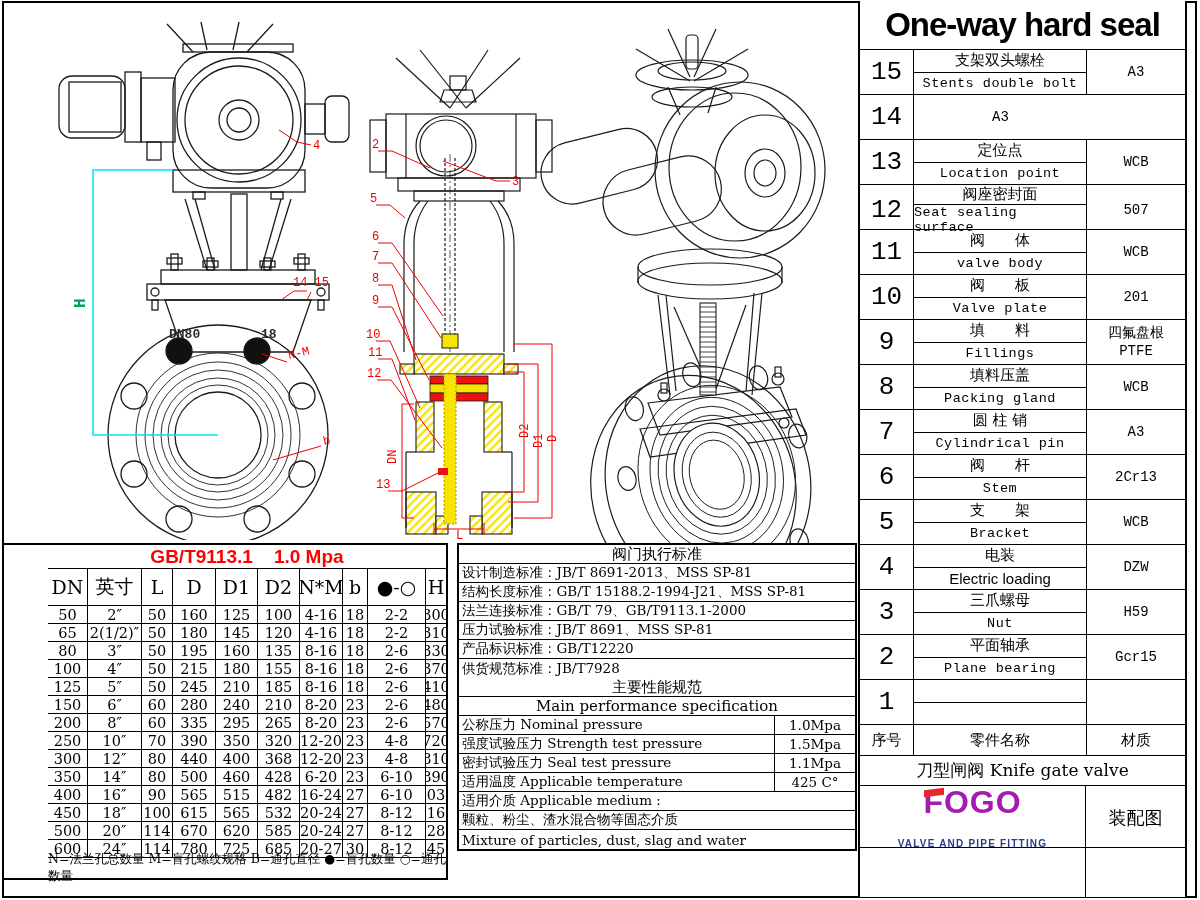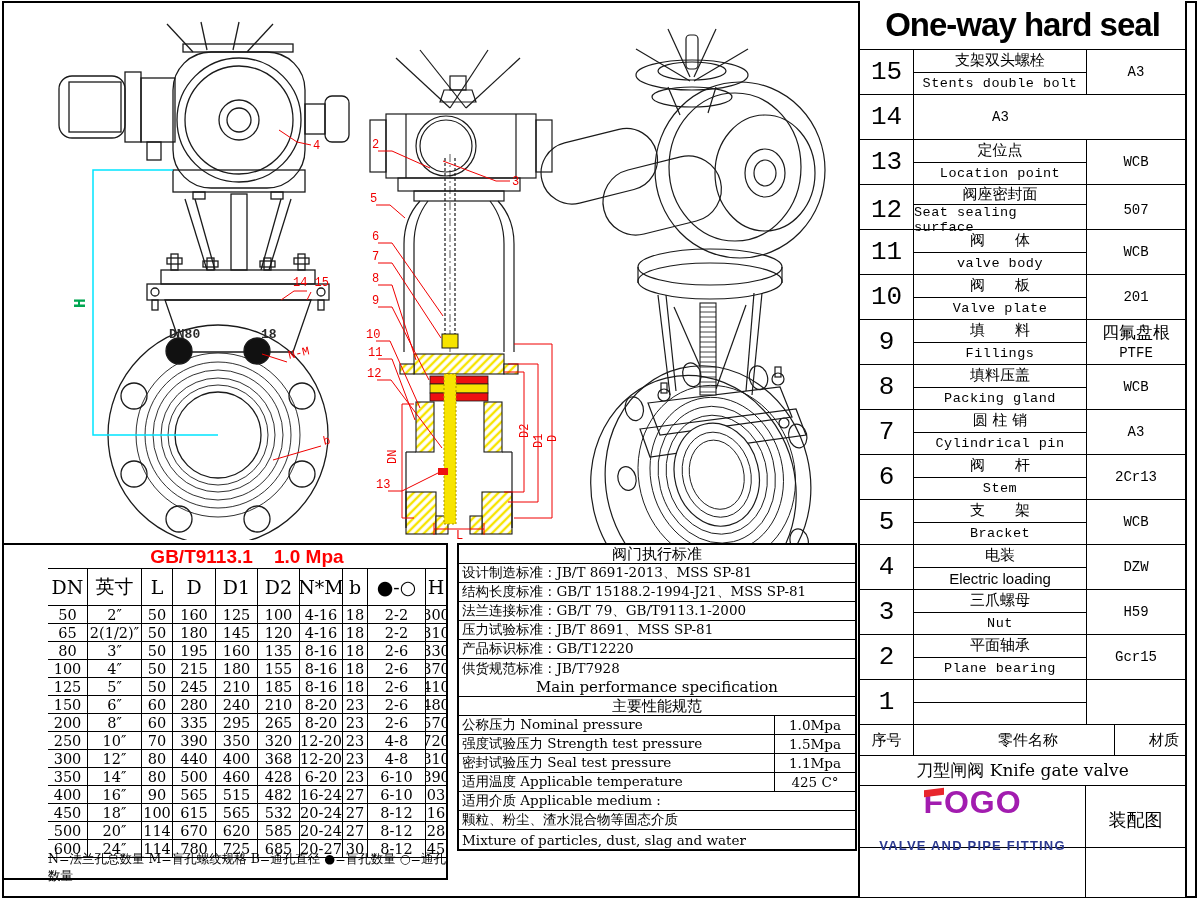--- a/index.html
+++ b/index.html
@@ -14,31 +14,31 @@
   
   .parts { position:absolute; left:858px; top:1px; width:329px; height:896px; display:flex; flex-direction:column; border-left:2px solid #000; border-right:2px solid #000; background:#fff; }
   .parts-title { height:49px; border-bottom:1px solid #000; display:flex; align-items:center; justify-content:center; font-weight:700; font-size:33px; letter-spacing:-1px; }
   .part-row { height:45px; display:grid; grid-template-columns:54px 173px 1fr; border-bottom:1px solid #000; }
   .part-no { display:flex; align-items:center; justify-content:center; font-size:26px; border-right:1px solid #000; font-family:"Liberation Mono",monospace; }
   .part-name { border-right:1px solid #000; display:flex; flex-direction:column; }
   .part-name .zh { flex:1; display:flex; align-items:center; justify-content:center; border-bottom:1px solid #000; font-size:15px; font-family:"DejaVu Serif","Liberation Serif",serif; }
   .part-name .en { flex:1; display:flex; align-items:center; justify-content:center; font-size:13.5px; font-family:"Liberation Mono",monospace; letter-spacing:0.5px; }
   .part-name .en.sans { font-family:"Liberation Sans",sans-serif; font-size:15px; letter-spacing:0; }
   .part-mat { display:flex; flex-direction:column; align-items:center; justify-content:center; font-size:14px; font-family:"Liberation Mono",monospace; line-height:1.35; }
-  .part-mat .m1.serif { font-size:17px; }
-  .parts-head { height:31px; display:grid; grid-template-columns:54px 173px 1fr; border-bottom:1px solid #000; font-size:15px; font-family:"DejaVu Serif","Liberation Serif",serif;gap:28px; }
+  .part-mat .m1.serif { font-size:14px; }
+  .parts-head { height:31px; display:grid; grid-template-columns:54px 173px 1fr; border-bottom:1px solid #000; font-size:15px; font-family:"DejaVu Serif","Liberation Serif",serif; }
   .parts-head > div { display:flex; align-items:center; justify-content:center; }
   .parts-head > div:nth-child(-n+2){ border-right:1px solid #000; }
   .parts-product { height:30px; border-bottom:1px solid #000; display:flex; align-items:center; justify-content:center; font-size:17px; font-family:"DejaVu Serif","Liberation Serif",serif; }
   .parts-brandrow { height:62px; display:grid; grid-template-columns:226px 1fr; border-bottom:1px solid #000; }
   .brand-cell { border-right:1px solid #000; display:flex; flex-direction:column; align-items:center; justify-content:center; }
   .logo-wrap { position:relative; line-height:1; }
   .logo-text { font-weight:800; font-size:32px; letter-spacing:1px; color:#a21caf; font-family:"Liberation Sans",sans-serif; }
   .logo-redbar { position:absolute; left:1px; top:3px; width:20px; height:7px; background:#e8262d; transform:skewY(-7deg); }
-  .logo-sub { font-size:13px; color:#2b3990; letter-spacing:1.2px; margin-top:20px; font-weight:700; }
+  .logo-sub { font-size:10px; color:#2b3990; letter-spacing:1.2px; margin-top:20px; font-weight:700; }
   .type-cell { display:flex; align-items:center; justify-content:center; font-size:18px; font-family:"DejaVu Serif","Liberation Serif",serif; }
   .parts-empty { flex:1; display:grid; grid-template-columns:226px 1fr; }
   .parts-empty > div:first-child { border-right:1px solid #000; }
 
   
   .dimtab { position:absolute; left:2px; top:543px; width:446px; border:2px solid #000; background:#fff;padding-left:44px; }
   .dim-title { height:24px; color:#f00; font-weight:700; font-size:19px; text-align:center; border-bottom:1px solid #000; white-space:pre; line-height:23px; }
   .dim-grid { display:grid; grid-template-columns:40px 54px 31px 43px 42px 42px 43px 25px 58px 1fr; }
   .dim-grid > div { border-right:1px solid #000; display:flex; align-items:center; justify-content:center; font-family:"DejaVu Serif","Liberation Serif",serif; }
   .dim-grid > div:last-child { border-right:none; }
@@ -710,22 +710,22 @@
 <div class="stdtab">
   <div class="std-title">阀门执行标准</div>
   <div>
       <div class="std-row">设计制造标准：JB/T 8691-2013、MSS SP-81</div>
       <div class="std-row">结构长度标准：GB/T 15188.2-1994-J21、MSS SP-81</div>
       <div class="std-row">法兰连接标准：GB/T 79、GB/T9113.1-2000</div>
       <div class="std-row">压力试验标准：JB/T 8691、MSS SP-81</div>
       <div class="std-row">产品标识标准：GB/T12220</div>
       <div class="std-row">供货规范标准：JB/T7928</div>
     </div>
+  <div class="std-title">主要性能规范</div>
   <div class="std-title cad">Main performance specification</div>
-  <div class="std-title">主要性能规范</div>
   <div>
       <div class="perf-row">
         <div class="pl">公称压力 Nominal pressure</div>
         <div class="pv">1.0Mpa</div>
       </div>
       <div class="perf-row">
         <div class="pl">强度试验压力 Strength test pressure</div>
         <div class="pv">1.5Mpa</div>
       </div>
       <div class="perf-row">

